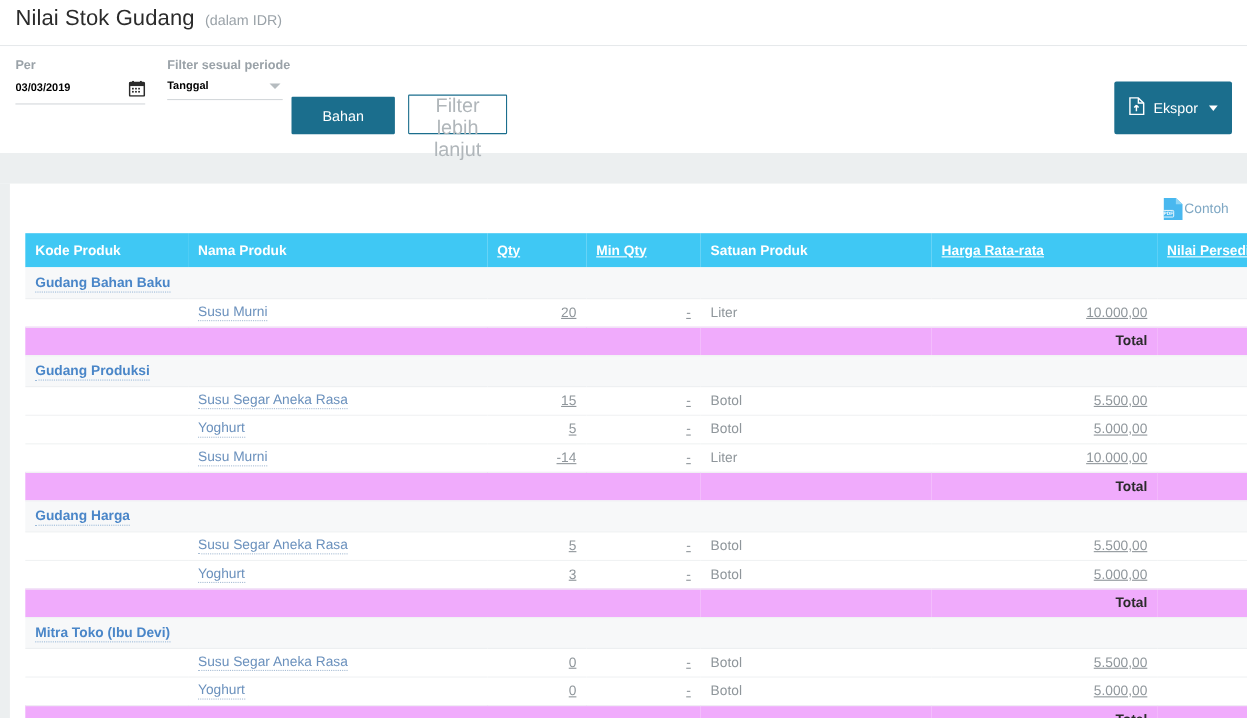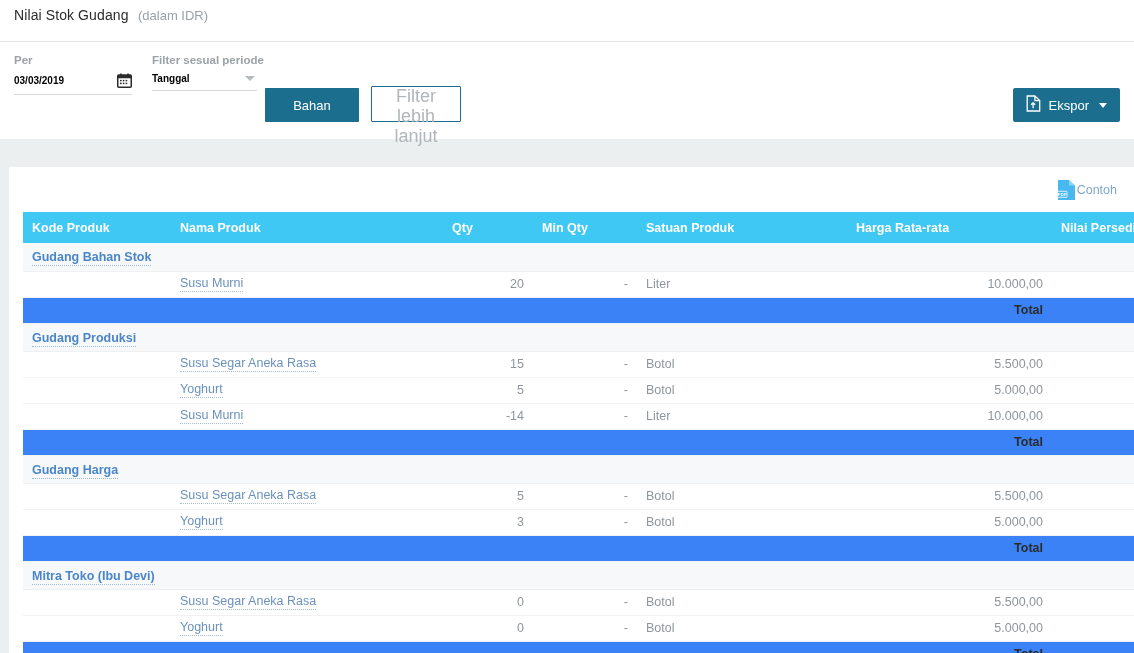--- a/index.html
+++ b/index.html
@@ -12,21 +12,21 @@
   }
 
   
   .page-header {
     height: 42px;
     padding: 6px 0 0 14px;
     background: #ffffff;
     border-bottom: 1px solid #e4e7e9;
   }
   .page-title {
-    font-size: 14px;
+    font-size: 20px;
     color: #2b2b2b;
     font-weight: 400;
     letter-spacing: .1px;
     display: inline-block;
     vertical-align: baseline;
   }
   .page-title-sub {
     font-size: 13px;
     color: #9aa2a8;
     margin-left: 5px;
@@ -119,21 +119,21 @@
     line-height: 1.1;
   }
   .btn-ekspor {
     position: absolute;
     right: 14px;
     top: 80px;
     transform: translateY(-100%);
     background: #1b6e8d;
     color: #ffffff;
     border: none;
-    height: 34px;
+    height: 48px;
     padding: 0 13px;
     font-size: 13px;
     font-family: "Liberation Sans", sans-serif;
     cursor: pointer;
     border-radius: 2px;
     display: flex;
     align-items: center;
     gap: 8px;
   }
   .btn-ekspor .caret-white {
@@ -171,21 +171,21 @@
   table.report th {
     background: #3fc8f4;
     color: #ffffff;
     font-size: 12.5px;
     font-weight: 700;
     height: 31px;
     padding: 0 9px;
     text-align: left;
     white-space: nowrap;
   }
-  th.num, td.num { text-align: right; }
+  th.num, td.num { text-align: right; text-decoration: underline; }
 
   .col-kode   { width: 148px; }
   .col-nama   { width: 272px; }
   .col-qty    { width: 90px; }
   .col-minqty { width: 104px; }
   .col-satuan { width: 210px; }
   .col-harga  { width: 205px; }
   .col-nilai  { width: 177px; }
 
   tr.group-row td {
@@ -224,21 +224,21 @@
   }
 
   tr.total-row td {
     height: 26px;
     padding: 0 9px;
     font-size: 12.5px;
     font-weight: 700;
     color: #2b2b2b;
     border-top: 1.6px solid #2f3234;
     border-bottom: 1px solid #f0f2f3;
-    background: #3b82f6;
+    background: #f0abfc;
   }
   tr.total-row td.total-label { text-align: right; }
   tr.total-row td.total-val   { text-align: right; }
 </style>
 </head>
 <body>
 
 <div class="page-header">
   <span class="page-title">Nilai Stok Gudang</span>
   <span class="page-title-sub">(dalam IDR)</span>
@@ -324,21 +324,21 @@
           <th>Nama Produk</th>
           <th class="num">Qty</th>
           <th class="num">Min Qty</th>
           <th>Satuan Produk</th>
           <th class="num">Harga Rata-rata</th>
           <th class="num">Nilai Persediaan</th>
         </tr>
       </thead>
       <tbody id="report-body">
           <tr class="group-row">
-            <td colspan="7"><span class="group-label">Gudang Bahan Stok</span></td>
+            <td colspan="7"><span class="group-label">Gudang Bahan Baku</span></td>
           </tr>
           <tr class="item-row">
             <td></td>
             <td><span class="prod-link">Susu Murni</span></td>
             <td class="num">20</td>
             <td class="num">-</td>
             <td>Liter</td>
             <td class="num">10.000,00</td>
             <td class="num">200.000,00</td>
           </tr>

